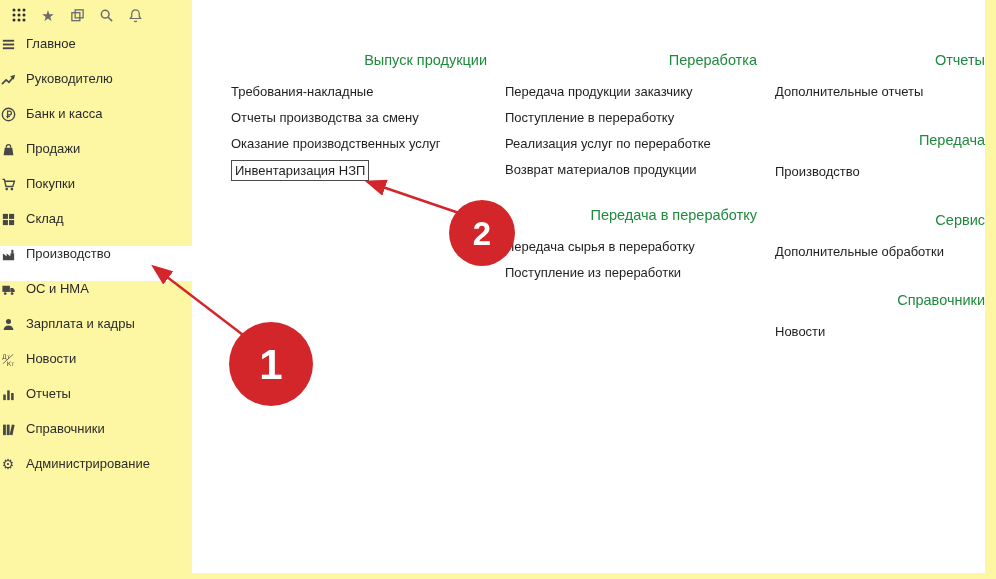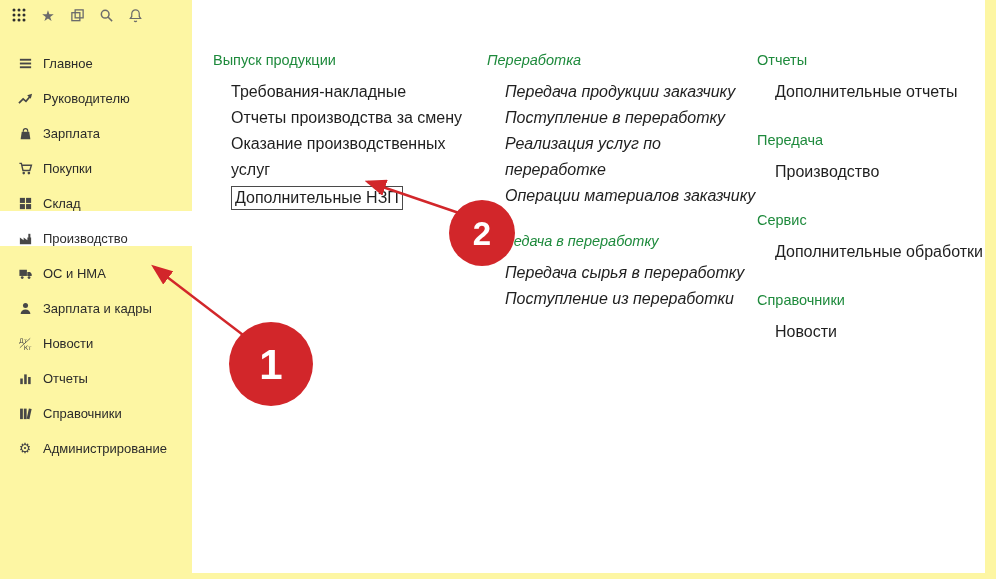--- a/index.html
+++ b/index.html
@@ -25,44 +25,44 @@
     background:var(--sidebar-yellow,#fdf6a3);
   }
   .topbar{
     height:30px;display:flex;align-items:center;gap:11px;padding:0 10px;
   }
   .tb-btn{display:inline-flex;align-items:center;justify-content:center;width:18px;height:18px;cursor:pointer;}
   .tb-btn svg{display:block;}
   .tb-star{font-size:15px;color:#6b6b6b;line-height:1;}
   .menu{padding-top:6px;}
   .item{
-    display:flex;align-items:flex-end;gap:10px;height:35px;
-    padding-left:17px;cursor:pointer;white-space:nowrap;
+    display:flex;align-items:flex-start;gap:10px;height:35px;
+    cursor:pointer;white-space:nowrap;
   }
   .item.selected{background:#ffffff;}
   .icn{width:16px;height:16px;display:inline-flex;align-items:center;justify-content:center;flex:0 0 16px;}
   .icn svg{display:block;}
   .lbl{font-size:13px;color:var(--text-dark,#2b2b2b);}
   
   .content{
     position:absolute;left:192px;top:0;right:11px;bottom:6px;
     background:#ffffff;display:flex;padding:52px 0 0 21px;
   }
   .col{width:274px;}
-  .col.c2{width:270px;font-style:italic;}
+  .col.c2{width:270px;}
   .col.c3{flex:1;}
-  .group{margin-bottom:24px;}
+  .group{margin-bottom:24px;text-align:right;}
   .col.c3 .group{margin-bottom:27px;}
   .group-title{
     margin:0 0 11px 0;font-size:14.5px;font-weight:400;
     color:var(--accent-green,#1e8a3c);
   }
   .link{
     display:block;width:fit-content;margin-left:18px;line-height:26px;
-    font-size:16px;color:#1f1f1f;text-decoration:none;cursor:pointer;
+    font-size:13px;color:#1f1f1f;text-decoration:none;cursor:pointer;
   }
   .link.focused{
     line-height:normal;padding:2px 3px;margin-top:3px;margin-bottom:3px;
     border:1px solid #4a4a4a;
   }
   
   .overlay{
     position:absolute;left:0;top:0;width:996px;height:579px;
     pointer-events:none;font-family:"Liberation Sans", sans-serif;
   }
@@ -127,29 +127,39 @@
       <div class="item">
         <span class="icn">
           <svg viewBox="0 0 16 16" width="15" height="15">
             <path d="M1 13 L5.5 8.5 L8.5 11 L13.5 5" fill="none" stroke="#474747" stroke-width="1.8"></path>
             <polygon points="15,3 9.8,4.4 13.6,8.2" fill="#474747"></polygon>
           </svg>
         </span>
         <span class="lbl">Руководителю</span>
       </div>
 
+      <div class="item">
+        <span class="icn">
+          <svg viewBox="0 0 16 16" width="15" height="15">
+            <circle cx="8" cy="8" r="6.6" fill="none" stroke="#474747" stroke-width="1.5"></circle>
+            <path d="M7 12 V4.3 h2 a2.1 2.1 0 0 1 0 4.2 H7" fill="none" stroke="#474747" stroke-width="1.3"></path>
+            <line x1="5.6" y1="10.2" x2="9.6" y2="10.2" stroke="#474747" stroke-width="1.1"></line>
+          </svg>
+        </span>
+        <span class="lbl">Банк и касса</span>
+      </div>
 
       <div class="item">
         <span class="icn">
           <svg viewBox="0 0 16 16" width="15" height="15">
             <path d="M4 6 h8 l1.2 8 H2.8 z" fill="#474747"></path>
             <path d="M5.7 6.2 V5 a2.3 2.3 0 0 1 4.6 0 v1.2" fill="none" stroke="#474747" stroke-width="1.3"></path>
           </svg>
         </span>
-        <span class="lbl">Зарплата</span>
+        <span class="lbl">Продажи</span>
       </div>
 
       <div class="item">
         <span class="icn">
           <svg viewBox="0 0 16 16" width="15" height="15">
             <path d="M1.5 2.5 h2.1 l1.7 7.6 h7.3 l1.7-5.6 H4.6" fill="none" stroke="#474747" stroke-width="1.5"></path>
             <circle cx="6.1" cy="12.9" r="1.4" fill="#474747"></circle>
             <circle cx="11.6" cy="12.9" r="1.4" fill="#474747"></circle>
           </svg>
         </span>
@@ -246,31 +256,31 @@
   </aside>
 
   <main class="content">
 
     <div class="col">
       <section class="group">
         <h2 class="group-title">Выпуск продукции</h2>
         <a class="link">Требования-накладные</a>
         <a class="link">Отчеты производства за смену</a>
         <a class="link">Оказание производственных услуг</a>
-        <a class="link focused">Дополнительные НЗП</a>
+        <a class="link focused">Инвентаризация НЗП</a>
       </section>
     </div>
 
     <div class="col c2">
       <section class="group">
         <h2 class="group-title">Переработка</h2>
         <a class="link">Передача продукции заказчику</a>
         <a class="link">Поступление в переработку</a>
         <a class="link">Реализация услуг по переработке</a>
-        <a class="link">Операции материалов заказчику</a>
+        <a class="link">Возврат материалов продукции</a>
       </section>
       <section class="group">
         <h2 class="group-title">Передача в переработку</h2>
         <a class="link">Передача сырья в переработку</a>
         <a class="link">Поступление из переработки</a>
       </section>
     </div>
 
     <div class="col c3">
       <section class="group">

